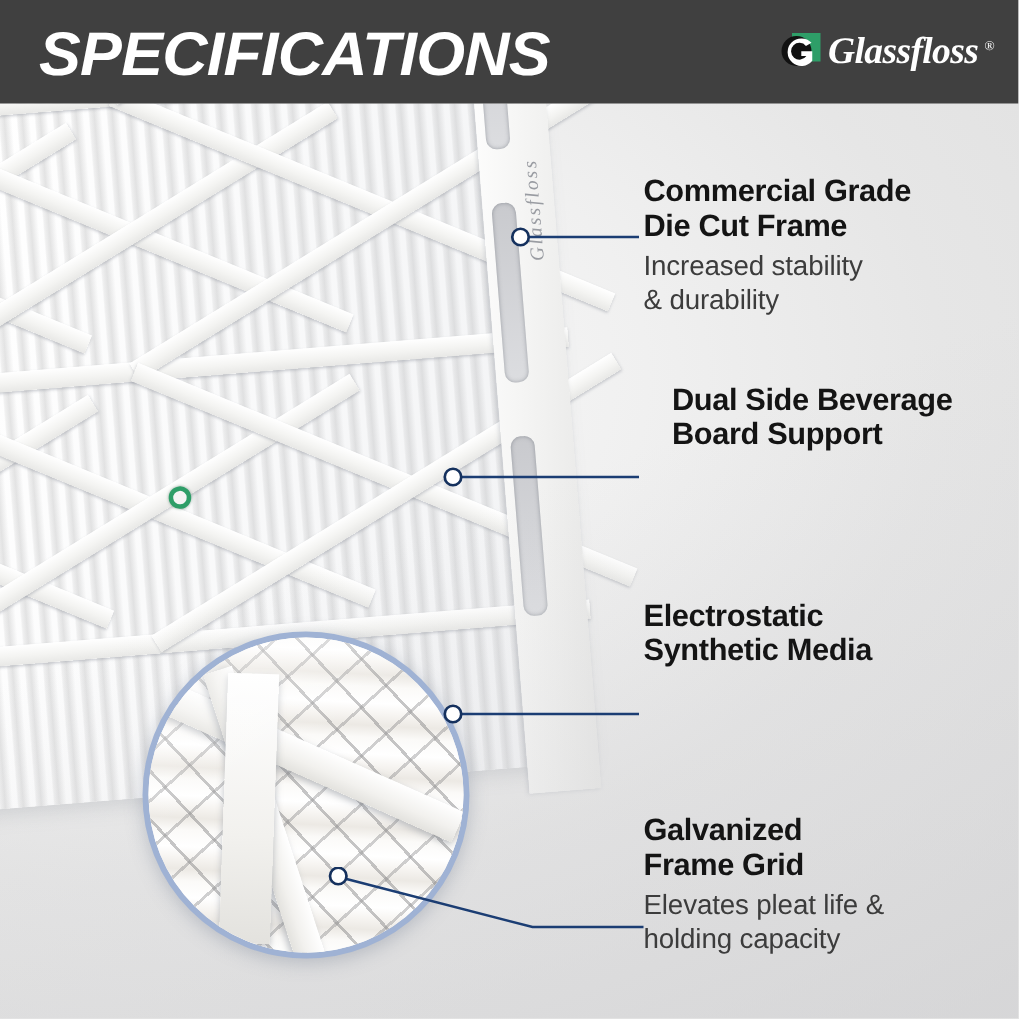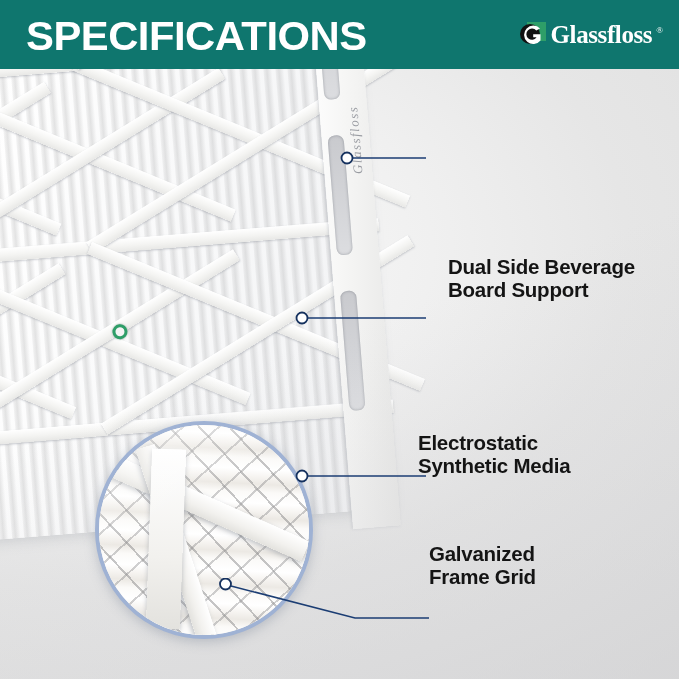--- a/index.html
+++ b/index.html
@@ -8,22 +8,23 @@
     font-family:"Liberation Sans", sans-serif;
     background:#e4e4e4;
     overflow:hidden;
     position:relative;
   }
   #stage { position:absolute; inset:0; width:679px; height:679px; overflow:hidden; }
 
   
   .header{
     position:absolute; left:0; top:0; width:679px; height:69px;
-    background:#0f766e;
+    background:#404040;
     z-index:40;
+    font-style:italic;
   }
   .header-title{
     position:absolute; left:26px; top:14px;
     color:#ffffff;
     font-size:41px;
     font-weight:bold;
     letter-spacing:-0.5px;
     line-height:44px;
     font-family:"Liberation Sans", sans-serif;
     transform:scaleX(1.02);
@@ -277,30 +278,36 @@
     <line x1="12" y1="10" x2="131" y2="10"></line>
     <circle cx="7" cy="10" r="5.5"></circle>
   </svg>
 
   <svg class="leader" style="left:218px; top:578px;" width="215" height="50" viewBox="0 0 215 50">
     <polyline points="13,8 137,40 211,40"></polyline>
     <circle cx="7.5" cy="6" r="5.5"></circle>
   </svg>
 
   <div class="callout" style="left:429px; top:117px; width:244px;">
+    <div class="co-title">Commercial Grade
+Die Cut Frame</div>
+    <div class="co-sub">Increased stability
+&amp; durability</div>
   </div>
 
   <div class="callout" style="left:448px; top:256px; width:248px;">
     <div class="co-title">Dual Side Beverage
 Board Support</div>
   </div>
 
-  <div class="callout" style="left:418px; top:400px; width:244px;margin-top:32px;">
+  <div class="callout" style="left:429px; top:400px; width:244px;">
     <div class="co-title">Electrostatic
 Synthetic Media</div>
   </div>
 
   <div class="callout" style="left:429px; top:543px; width:244px;">
     <div class="co-title">Galvanized
 Frame Grid</div>
+    <div class="co-sub">Elevates pleat life &amp;
+holding capacity</div>
   </div>
 
 </div>
 
 </body></html>

